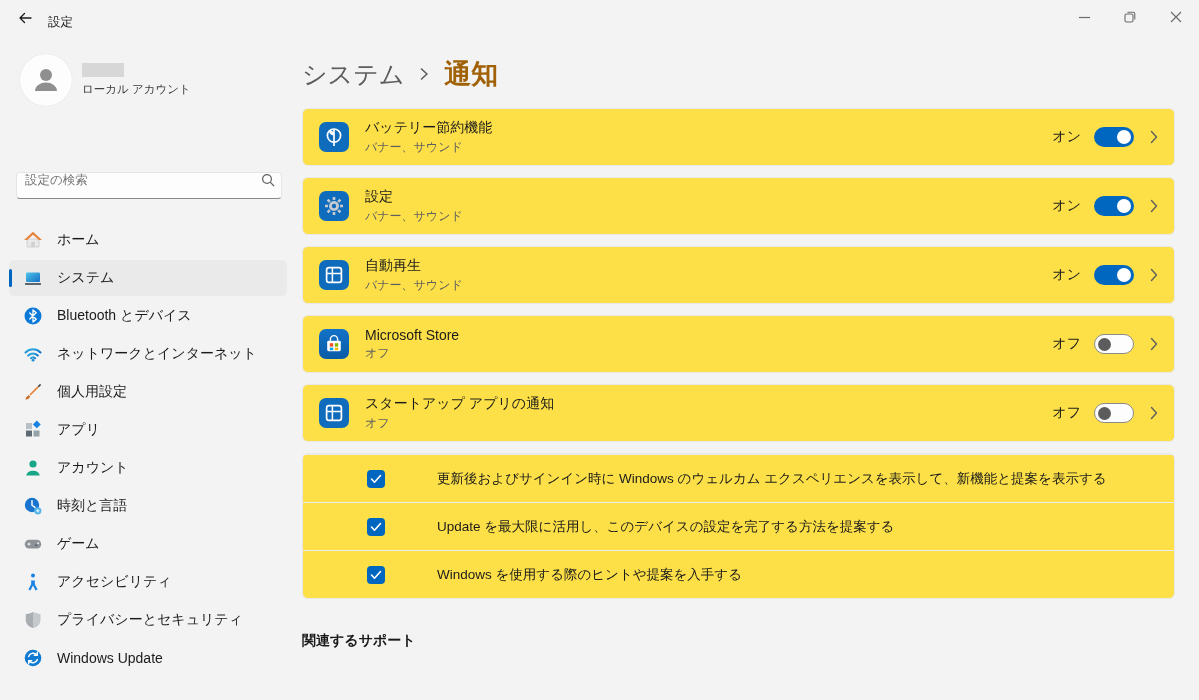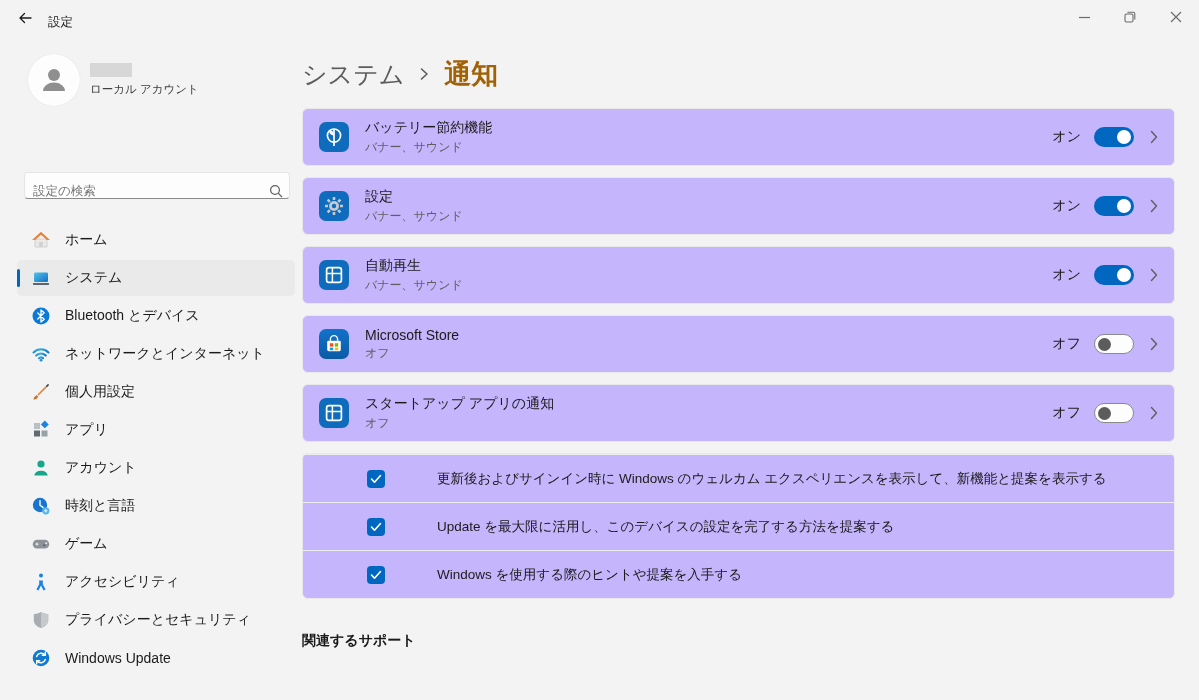--- a/index.html
+++ b/index.html
@@ -11,52 +11,52 @@
 
   
   .titlebar { position:absolute; top:0; left:0; right:0; height:40px; }
   .back-btn { position:absolute; left:8px; top:4px; width:34px; height:32px;
     display:flex; align-items:center; justify-content:center; border-radius:5px; cursor:pointer; }
   .app-title { position:absolute; left:48px; top:14px; font-size:12.5px; color:#1b1b1b; }
   .win-controls { position:absolute; right:0; top:0; height:36px; display:flex; }
   .win-btn { width:46px; height:36px; display:flex; align-items:center; justify-content:center; cursor:pointer; }
 
   
-  .sidebar { position:absolute; top:40px; left:12px; width:290px; bottom:0; }
+  .sidebar { position:absolute; top:40px; left:4px; width:290px; bottom:0; }
   .user-block { position:absolute; top:14px; left:16px; display:flex; align-items:center; }
   .avatar { width:52px; height:52px; border-radius:50%; background:#fdfdfd;
     display:flex; align-items:center; justify-content:center; box-shadow:0 0 1px rgba(0,0,0,.15); }
   .user-meta { margin-left:10px; }
   .name-redacted { width:42px; height:14px; background:#d7d7d7; margin-bottom:5px; }
   .account-type { font-size:11.5px; color:#3b3b3b; }
 
   .search-wrap { position:absolute; top:132px; left:12px; width:266px; height:27px;
     background:#fdfdfd; border:1px solid #e5e5e5; border-bottom:1px solid #8a8a8a; border-radius:4px;
-    display:flex; align-items:flex-end; }
+    display:flex; align-items:flex-start; }
   .search-input { flex:1; border:none; outline:none; background:transparent;
     font-size:12.5px; color:#606060; padding:0 8px; font-family:inherit; }
   .search-icon { width:26px; display:flex; justify-content:center; }
 
   .nav { position:absolute; top:182px; left:5px; width:278px; }
   .nav-item { position:relative; height:36px; margin-bottom:2px; border-radius:5px;
     display:flex; align-items:center; padding-left:14px; cursor:pointer; font-size:14px; color:#1b1b1b; }
   .nav-item.selected { background:#eaeaea; }
   .nav-item.selected::before { content:""; position:absolute; left:0; top:9px; width:3px; height:18px;
     border-radius:2px; background:#0067c0; }
   .nav-ico { width:20px; height:20px; margin-right:14px; flex:0 0 20px; }
 
   
   .main { position:absolute; left:290px; top:40px; right:0; bottom:0; padding:0 24px 0 12px; }
   .breadcrumb { display:flex; align-items:center; margin-top:13px; height:42px; }
   .crumb-parent { font-size:25px; color:#5c5c5c; cursor:pointer; }
   .crumb-sep { margin:0 14px; display:flex; align-items:center; }
   .crumb-current { font-size:27px; font-weight:700; color:#a16207;text-align:center; }
 
   .rows { margin-top:13px; }
-  .card { background:#c4b5fd; border:1px solid #e8e8e8; border-radius:6px; margin-bottom:11px; }
+  .card { background:#fde047; border:1px solid #e8e8e8; border-radius:6px; margin-bottom:11px; }
   .row { height:56px; display:flex; align-items:center; padding:0 16px; cursor:pointer; }
   .row-ico { width:30px; height:30px; margin-right:16px; flex:0 0 30px; }
   .row-text { flex:1; min-width:0; }
   .row-title { font-size:14px; color:#1b1b1b; }
   .row-sub { font-size:12px; color:#5f5f5f; margin-top:2px; }
   .state-label { font-size:14px; color:#1b1b1b; margin-right:13px; }
   .toggle { width:40px; height:20px; border-radius:10px; position:relative; cursor:pointer; flex:0 0 40px; }
   .toggle.on { background:#0067c0; }
   .toggle.on .knob { position:absolute; right:3px; top:3px; width:14px; height:14px; border-radius:50%; background:#ffffff; }
   .toggle.off { background:#fdfdfd; border:1px solid #8a8a8a; }

